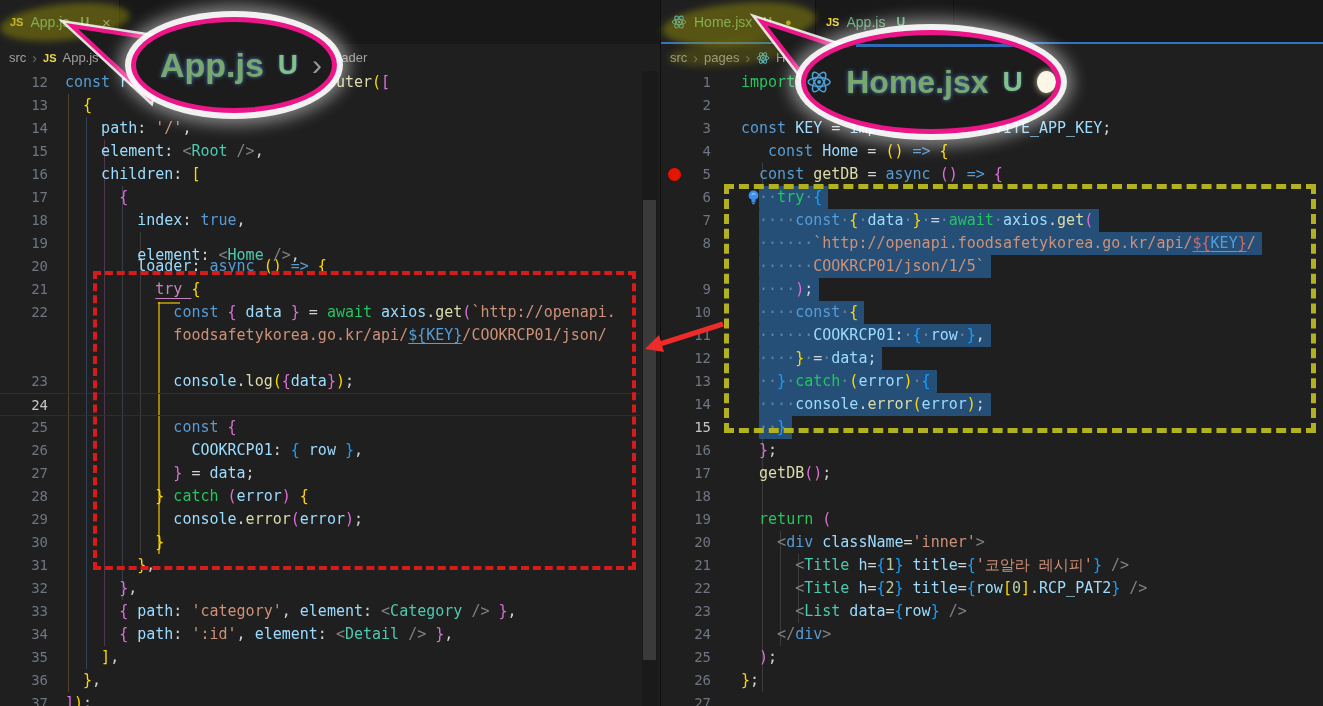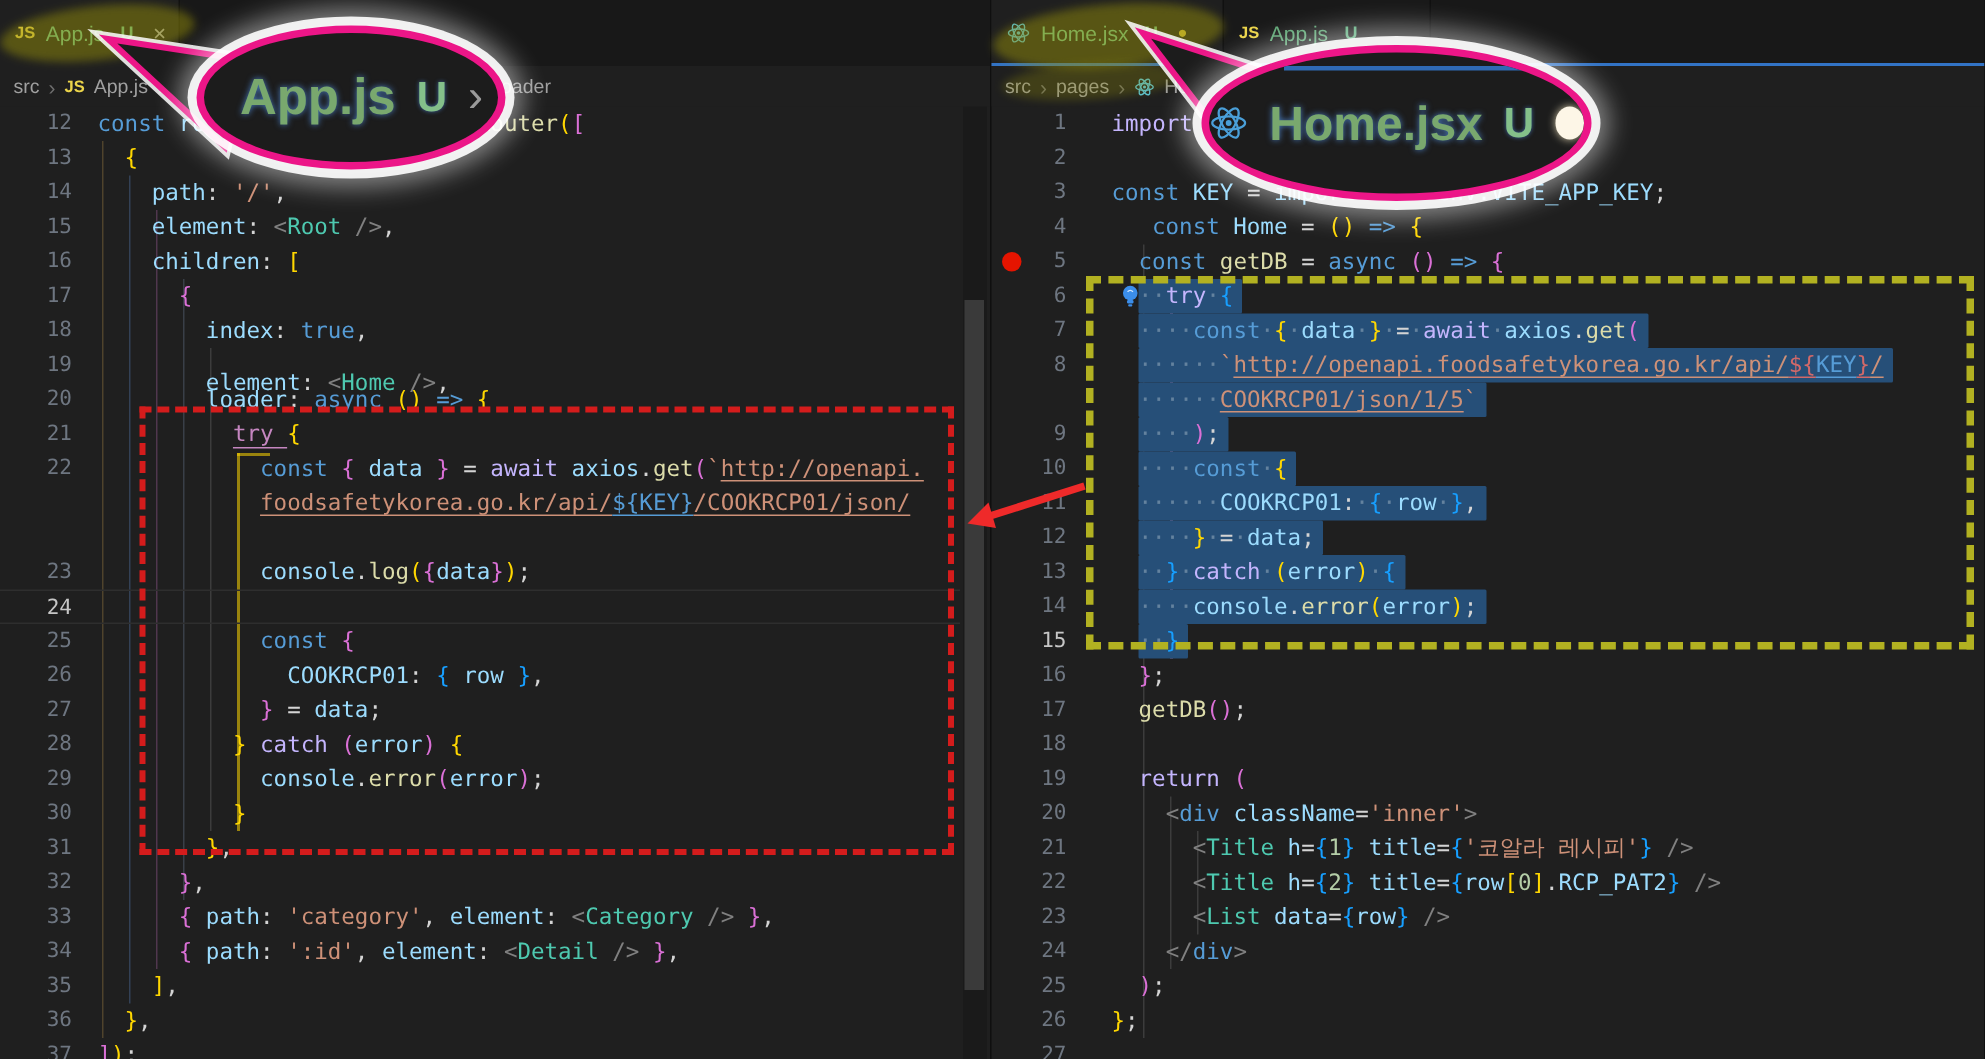--- a/index.html
+++ b/index.html
@@ -28,26 +28,26 @@
   .row{position:absolute;left:0;right:0;height:23px;white-space:pre;}
   .ln{position:absolute;left:0;top:0;width:var(--lnw);text-align:right;color:#6e7681;
       font-size:14px;}
   .row.cur .ln{color:#c6c6c6;}
   .pane-left .row.cur{border-top:1px solid #2e2e2e;border-bottom:1px solid #2e2e2e;right:20px;box-sizing:border-box;}
   .codeln{position:absolute;left:var(--codeleft);top:0;}
   .pane-left{--lnw:48px;--codeleft:65px;}
   .pane-right{--lnw:50px;--codeleft:80px;}
   .selw{display:inline-block;height:23px;background:var(--selection,#264f78);padding-right:6px;border-radius:1px;}
   
-  .kw{color:#c4b5fd;} .kwu{color:#c586c0;text-decoration:underline;text-underline-offset:4px;}
+  .kw{color:#22c55e;} .kwu{color:#c586c0;text-decoration:underline;text-underline-offset:4px;}
   .kw2{color:#569cd6;} .var{color:#9cdcfe;} .fn{color:#dcdcaa;} .str{color:#ce9178;}
   .num{color:#b5cea8;} .tag{color:#4ec9b0;} .htag{color:#569cd6;} .attr{color:#9cdcfe;}
   .p{color:#d4d4d4;} .b1{color:#ffd700;} .b2{color:#da70d6;} .b3{color:#179fff;}
   .ab{color:#808080;}
-  .lnk{color:#ce9178;text-decoration:underline;text-underline-offset:3px;}
+  .lnk{color:#ce9178;text-underline-offset:3px;}
   .lnkb{color:#569cd6;text-decoration:underline;text-underline-offset:3px;}
   .lnkp{color:#d16969;text-decoration:underline;text-underline-offset:3px;}
   .wsd{color:rgba(200,212,222,.38);}
   
   .guide{position:absolute;width:1px;}
   .guide2{position:absolute;width:2px;}
   .breakpoint{position:absolute;left:7px;width:13px;height:13px;border-radius:50%;
               background:var(--breakpoint,#e51400);}
   .lightbulb{position:absolute;width:17px;height:17px;}
   .sb-track{position:absolute;top:71px;bottom:0;width:16px;background:#1a1a1a;}

